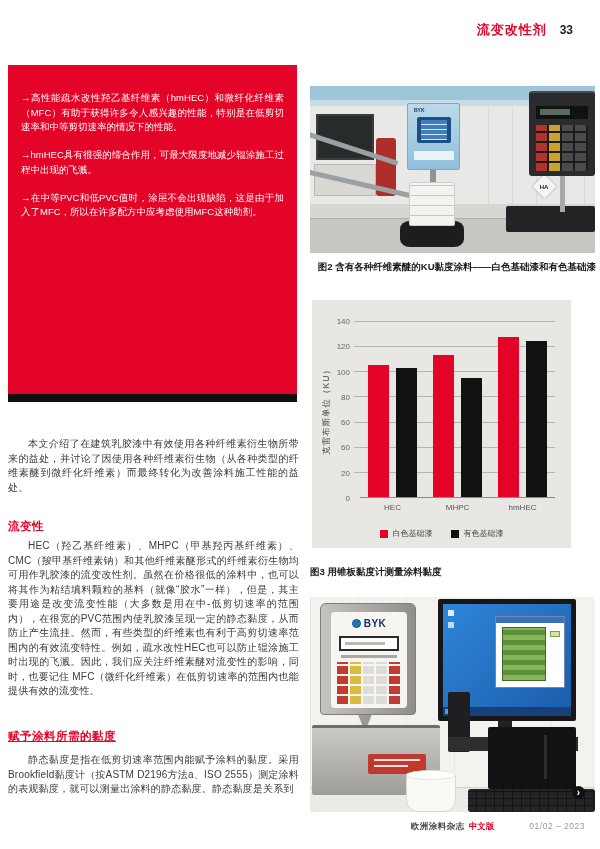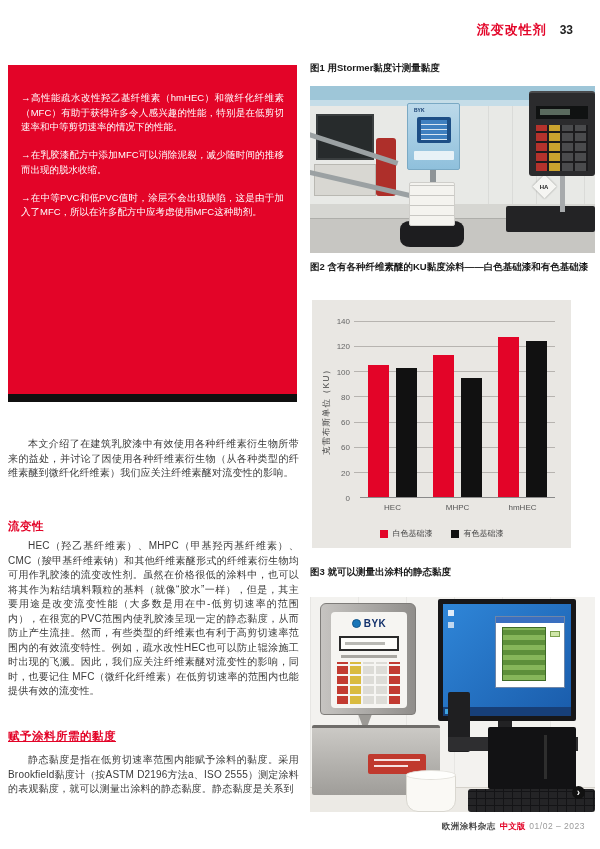--- a/index.html
+++ b/index.html
@@ -144,45 +144,44 @@
   .p3-cup i { position:absolute; left:-1px; top:-4px; width:50px; height:10px; background:#fefefc;
               border:1px solid #e2e0da; border-radius:50%; }
 
   
   .next-btn { position:absolute; left:572px; top:786px; width:13px; height:13px; border-radius:50%;
               background:#111; color:#fff; display:flex; align-items:center; justify-content:center;
               font-size:10px; font-weight:bold; line-height:1; cursor:pointer; }
   .footer { position:absolute; right:15px; top:821px; display:flex; gap:4px; align-items:baseline; font-size:8.5px; }
   .footer .f-journal { color:#4a4a4a; font-weight:bold; letter-spacing:0.5px; }
   .footer .f-edition { color:#e30428; font-weight:bold; }
-  .footer .f-issue { color:#9a9a9a; letter-spacing:0.5px; }
+  .footer .f-issue { color:#9a9a9a; letter-spacing:0.5px;margin-left:31px; }
 </style>
 </head>
 <body>
 
 <div class="page">
 
   <div class="hdr">
     <span class="hdr-title">流变改性剂</span>
     <span class="hdr-page">33</span>
   </div>
 
   <div class="sumbox">
     <div class="sumbox-item">→高性能疏水改性羟乙基纤维素（hmHEC）和微纤化纤维素（MFC）有助于获得许多令人感兴趣的性能，特别是在低剪切速率和中等剪切速率的情况下的性能。</div>
-    <div class="sumbox-item">→在乳胶漆配方中添加MFC可以消除泥裂，减少随时间的推移而出现的脱水收缩。</div>
+    <div class="sumbox-item">→hmHEC具有很强的缔合作用，可最大限度地减少辊涂施工过程中出现的飞溅。</div>
     <div class="sumbox-item">→在中等PVC和低PVC值时，涂层不会出现缺陷，这是由于加入了MFC，所以在许多配方中应考虑使用MFC这种助剂。</div>
   </div>
 
-  <div class="body-par" style="top:437px;">本文介绍了在建筑乳胶漆中有效使用各种纤维素衍生物所带来的益处，并讨论了因使用各种纤维素衍生物（从各种类型的纤维素醚到微纤化纤维素）我们应关注纤维素醚对流变性的影响。</div>
+  <div class="body-par" style="top:437px;">本文介绍了在建筑乳胶漆中有效使用各种纤维素衍生物所带来的益处，并讨论了因使用各种纤维素衍生物（从各种类型的纤维素醚到微纤化纤维素）而最终转化为改善涂料施工性能的益处。</div>
   <div class="sec-head" style="top:519px;">流变性</div>
   <div class="body-par" style="top:539px;">HEC（羟乙基纤维素）、MHPC（甲基羟丙基纤维素）、CMC（羧甲基纤维素钠）和其他纤维素醚形式的纤维素衍生物均可用作乳胶漆的流变改性剂。虽然在价格很低的涂料中，也可以将其作为粘结填料颗粒的基料（就像“胶水”一样），但是，其主要用途是改变流变性能（大多数是用在中-低剪切速率的范围内），在很宽的PVC范围内使乳胶漆呈现一定的静态黏度，从而防止产生流挂。然而，有些类型的纤维素也有利于高剪切速率范围内的有效流变特性。例如，疏水改性HEC也可以防止辊涂施工时出现的飞溅。因此，我们应关注纤维素醚对流变性的影响，同时，也要记住 MFC（微纤化纤维素）在低剪切速率的范围内也能提供有效的流变性。</div>
   <div class="sec-head" style="top:729px;text-decoration:underline;">赋予涂料所需的黏度</div>
   <div class="body-par" style="top:753px;">静态黏度是指在低剪切速率范围内能赋予涂料的黏度。采用Brookfield黏度计（按ASTM D2196方法a、ISO 2555）测定涂料的表观黏度，就可以测量出涂料的静态黏度。静态黏度是关系到</div>
 
-  <div class="fig-cap" style="top:61px;">图1 用Stormer黏度计测量黏度</div>
   <div class="photo" style="top:86px; height:167px;">
     <div class="abs p1-tiles"></div>
     <div class="abs p1-shelf"></div>
     <div class="abs p1-shelf2"></div>
     <div class="abs p1-ledge"></div>
     <div class="abs p1-counter"></div>
     <div class="abs p1-monitor"></div>
     <div class="abs p1-whitebox"></div>
     <div class="abs p1-clamp"></div>
     <div class="abs p1-rail1"></div>
@@ -203,21 +202,21 @@
         <span>HA</span>
       </div>
     <div class="abs p1-inst">
       <div class="p1-lcd">
           <div class="p1-lcd-in"></div>
         </div>
       <div class="p1-keys"></div>
     </div>
   </div>
 
-  <div class="fig-cap" style="top:260px;">图2 含有各种纤维素醚的KU黏度涂料——白色基础漆和有色基础漆</div>
+  <div class="fig-cap" style="top:260px;text-align:right;">图2 含有各种纤维素醚的KU黏度涂料——白色基础漆和有色基础漆</div>
   <div class="chart">
     <div class="chart-ylabel">克雷布斯单位（KU）</div>
     <div class="chart-yticks">
         <div class="ytick" style="top: 100%;">0</div>
         <div class="ytick" style="top: 85.7143%;">20</div>
         <div class="ytick" style="top: 71.4286%;">60</div>
         <div class="ytick" style="top: 57.1429%; margin-left: 11px;">60</div>
         <div class="ytick" style="top: 42.8571%;">80</div>
         <div class="ytick" style="top: 28.5714%;">100</div>
         <div class="ytick" style="top: 14.2857%;">120</div>
@@ -254,21 +253,21 @@
           <span class="legend-swatch" style="background: rgb(227, 4, 40);"></span>
           <span>白色基础漆</span>
         </div>
         <div class="legend-item">
           <span class="legend-swatch" style="background: rgb(17, 17, 17);"></span>
           <span>有色基础漆</span>
         </div>
       </div>
   </div>
 
-  <div class="fig-cap" style="top:565px;">图3 就可以测量出涂料的静态黏度</div>
+  <div class="fig-cap" style="top:565px;">图3 用锥板黏度计测量涂料黏度</div>
   <div class="photo" style="top:597px; height:215px;">
     <div class="abs p3-wall"></div>
     <div class="abs p3-desk"></div>
     <div class="abs p3-monitor">
       <div class="p3-screen">
         <div class="p3-deskicon1"></div>
         <div class="p3-deskicon2"></div>
         <div class="p3-win">
           <div class="p3-win-title"></div>
           <div class="p3-win-table"></div>

